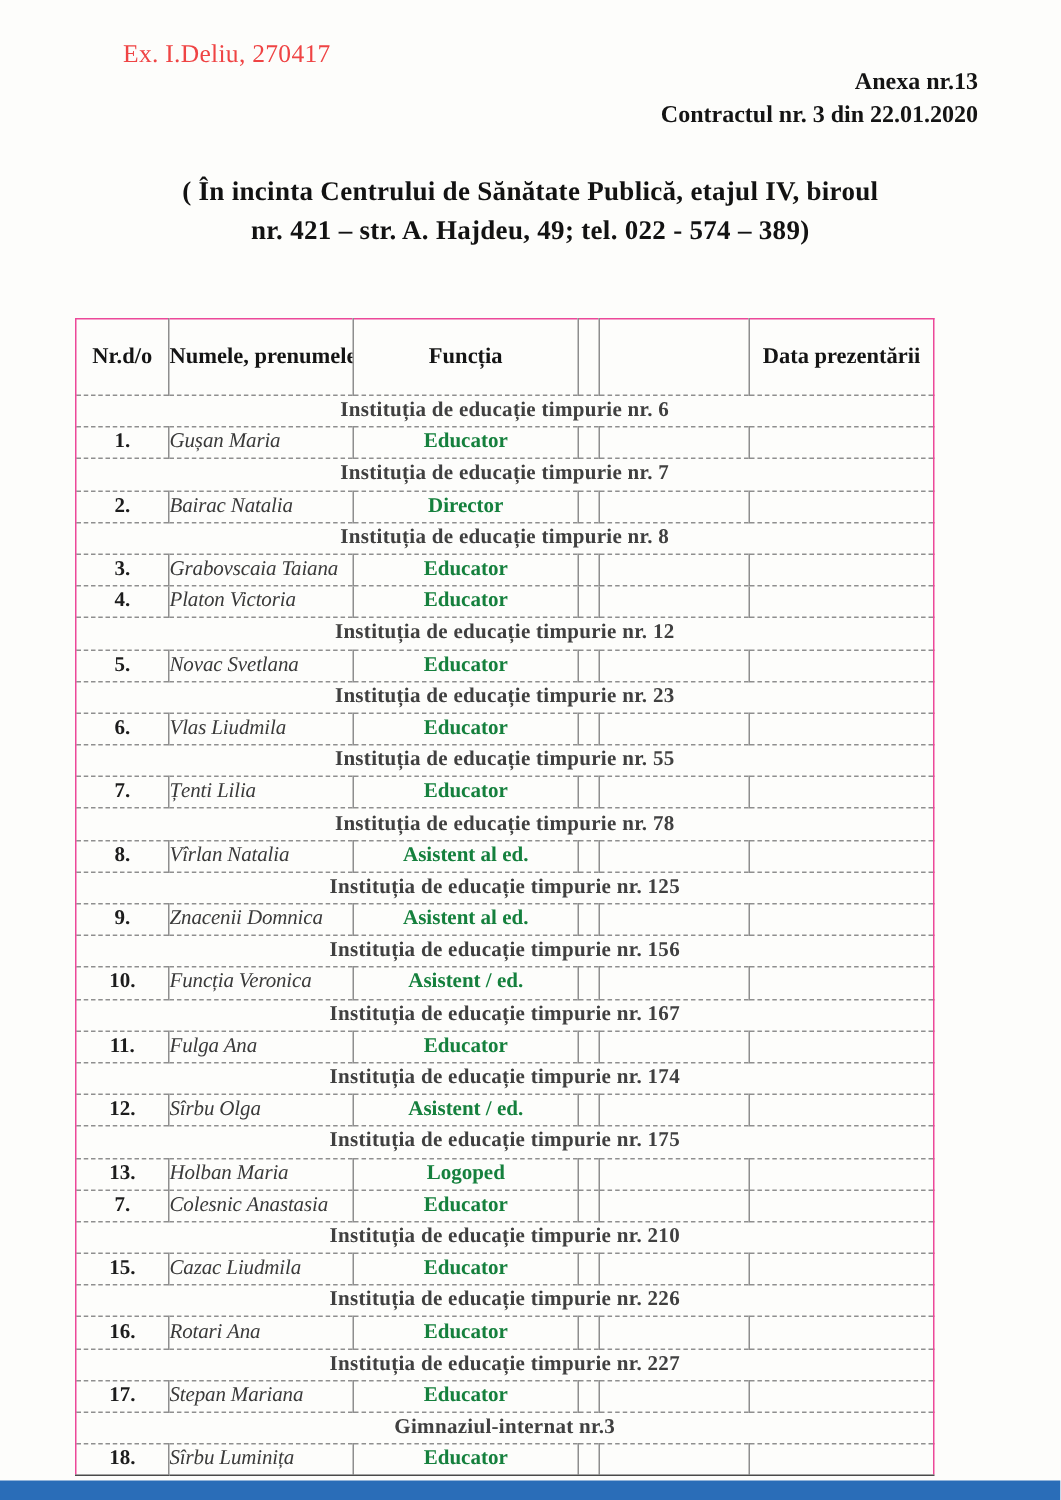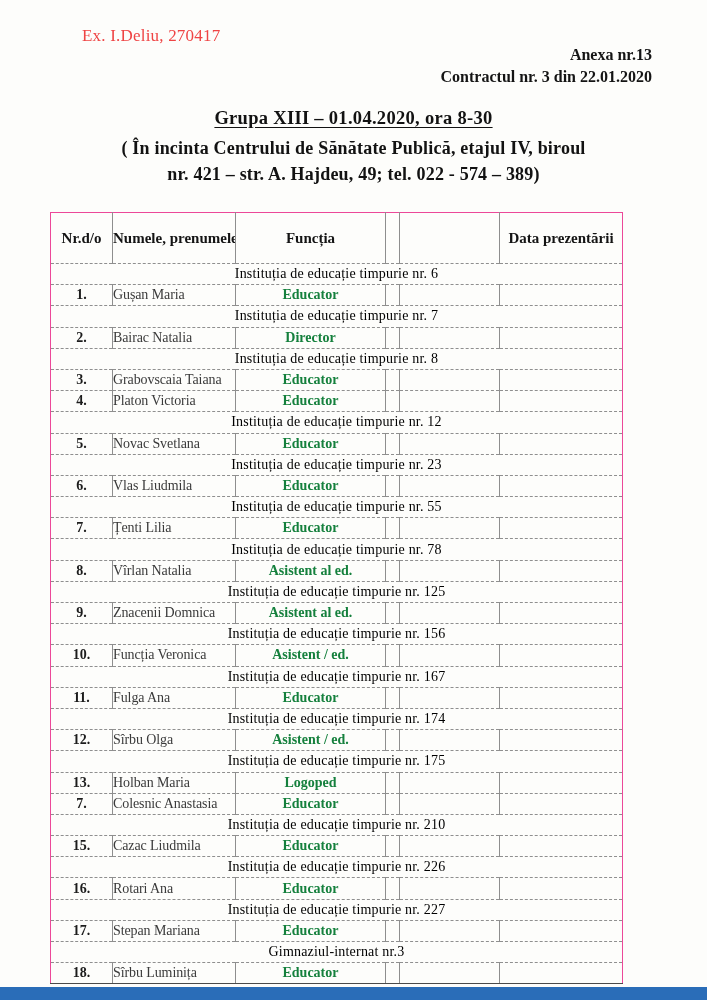--- a/index.html
+++ b/index.html
@@ -35,42 +35,41 @@
     border-top:1px dashed #8f8f8f;
     font-size:14px;height:20.2px;vertical-align:middle;
   }
   table.doc-table thead th{
     height:50px;font-weight:bold;font-size:15px;color:#141414;
     border-top:none;text-align:center;line-height:1.25;
   }
   
   thead th + th, tr.data-row td + td{border-left:1px solid #8e8e8e;}
   td.cell-nr{text-align:center;font-weight:bold;color:#1c1c1c;}
-  td.cell-name{padding-left:7px;color:#3a3a3a;letter-spacing:-.1px;}
+  td.cell-name{padding-left:7px;color:#3a3a3a;letter-spacing:-.1px;font-style:italic;}
   td.cell-function{text-align:center;font-weight:bold;color:#15803d;}
   td.section-cell{
-    text-align:center;font-weight:normal;font-size:15px;color:#000000;letter-spacing:.2px;
+    text-align:center;font-weight:bold;font-size:15px;color:#404040;letter-spacing:.2px;
   }
   tbody tr:last-child td{border-bottom:1.5px solid #4a4a4a;}
   .scan-edge-bar{
     position:absolute;left:0;bottom:0;width:707px;height:13px;
   }
 </style>
 </head>
 <body>
 
 <div class="exec-note">Ex. I.Deliu, 270417</div>
 
 <div class="ref-block">
   <div>Anexa nr.13</div>
   <div>Contractul nr. 3 din 22.01.2020</div>
 </div>
 
 <div class="title-block">
-  <div class="title-line1">Grupa XIII – 01.04.2020, ora 8-30</div>
   <div class="title-line2">( În incinta Centrului de Sănătate Publică, etajul IV, biroul</div>
   <div class="title-line3">nr. 421 – str. A. Hajdeu, 49; tel. 022 - 574 – 389)</div>
 </div>
 
 <table class="doc-table">
   <colgroup>
     <col style="width:62px">
       <col style="width:123px">
       <col style="width:150px">
     <col style="width:14px">

